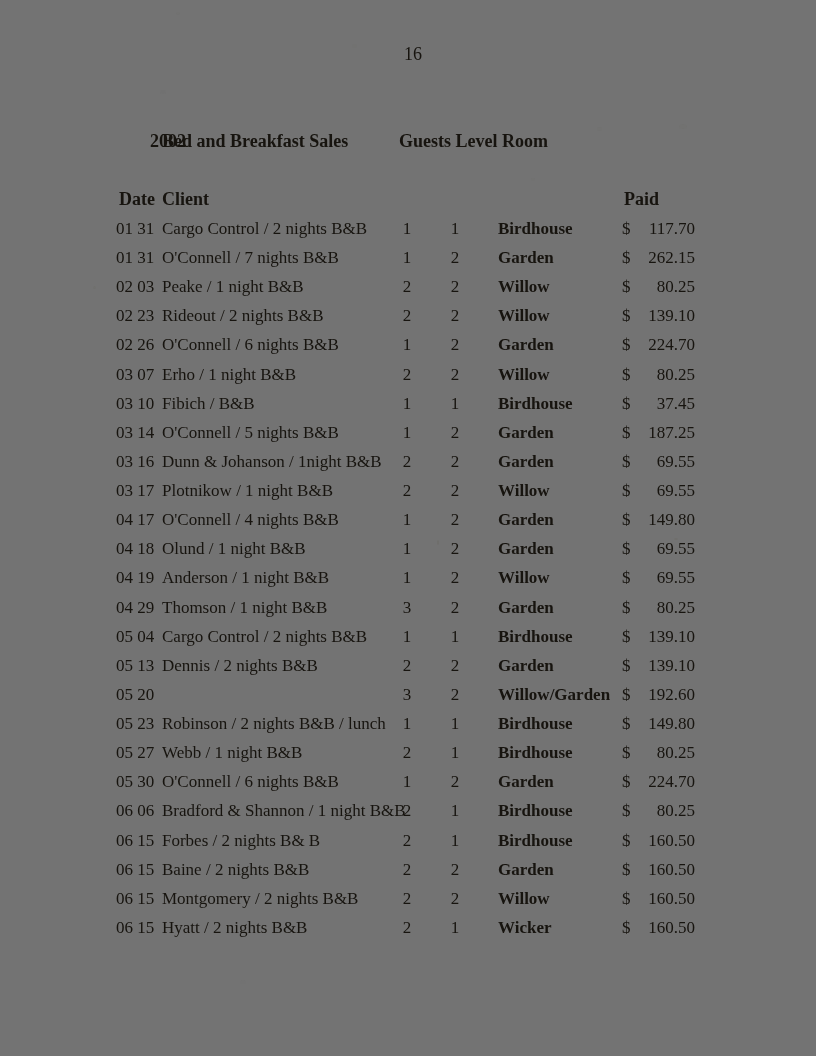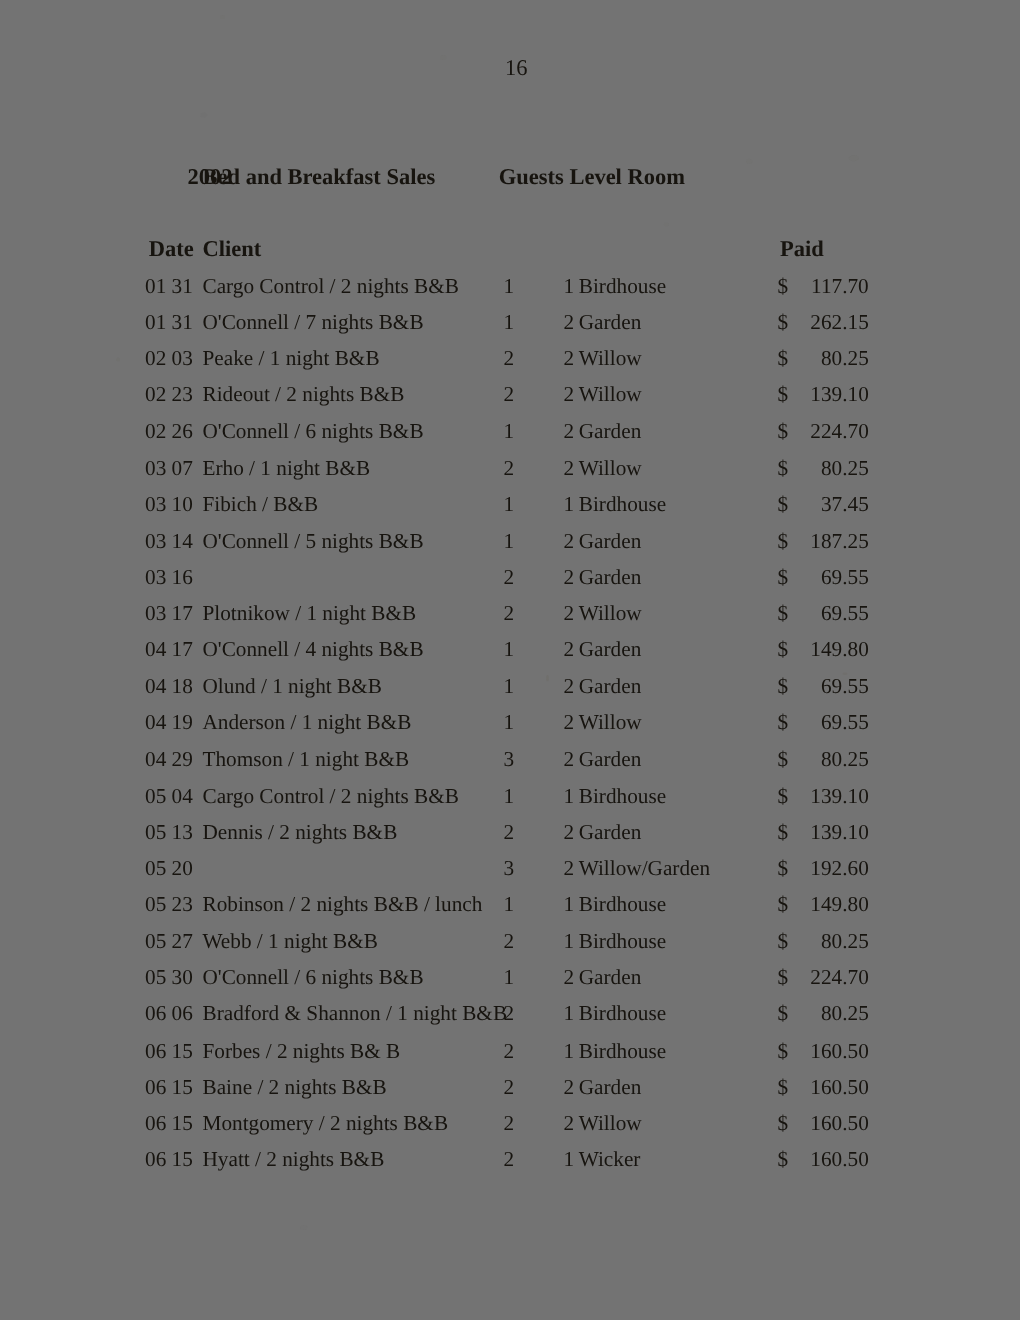--- a/index.html
+++ b/index.html
@@ -33,21 +33,21 @@
   .row {
     position: absolute;
     left: 0; width: 688px; height: 20px;
     font-size: 17px; line-height: 20px;
   }
   .row span { position: absolute; white-space: nowrap; }
   .c-date   { left: 116px; }
   .c-client { left: 162px; }
   .c-guests { left: 392px; width: 30px; text-align: center; }
   .c-level  { left: 440px; width: 30px; text-align: center; }
-  .c-room   { left: 463px; }
+  .c-room   { left: 498px; font-weight: bold; }
   .c-cur    { left: 622px; }
   .c-paid   { left: 575px; width: 120px; text-align: right; }
   
   .speck {
     position: absolute;
     background: #6a675f;
     border-radius: 50%;
     pointer-events: none;
   }
 </style>
@@ -142,20 +142,21 @@
       <span class="c-client">O'Connell / 5 nights B&amp;B</span>
       <span class="c-guests">1</span>
       <span class="c-level">2</span>
       <span class="c-room">Garden</span>
       <span class="c-cur">$</span>
       <span class="c-paid">187.25</span>
     </div>
 
     <div class="row" style="top: 451.96px;">
       <span class="c-date">03 16</span>
+      <span class="c-client">Dunn &amp; Johanson / 1night B&amp;B</span>
       <span class="c-guests">2</span>
       <span class="c-level">2</span>
       <span class="c-room">Garden</span>
       <span class="c-cur">$</span>
       <span class="c-paid">69.55</span>
     </div>
 
     <div class="row" style="top: 481.08px;">
       <span class="c-date">03 17</span>
       <span class="c-client">Plotnikow / 1 night B&amp;B</span>

